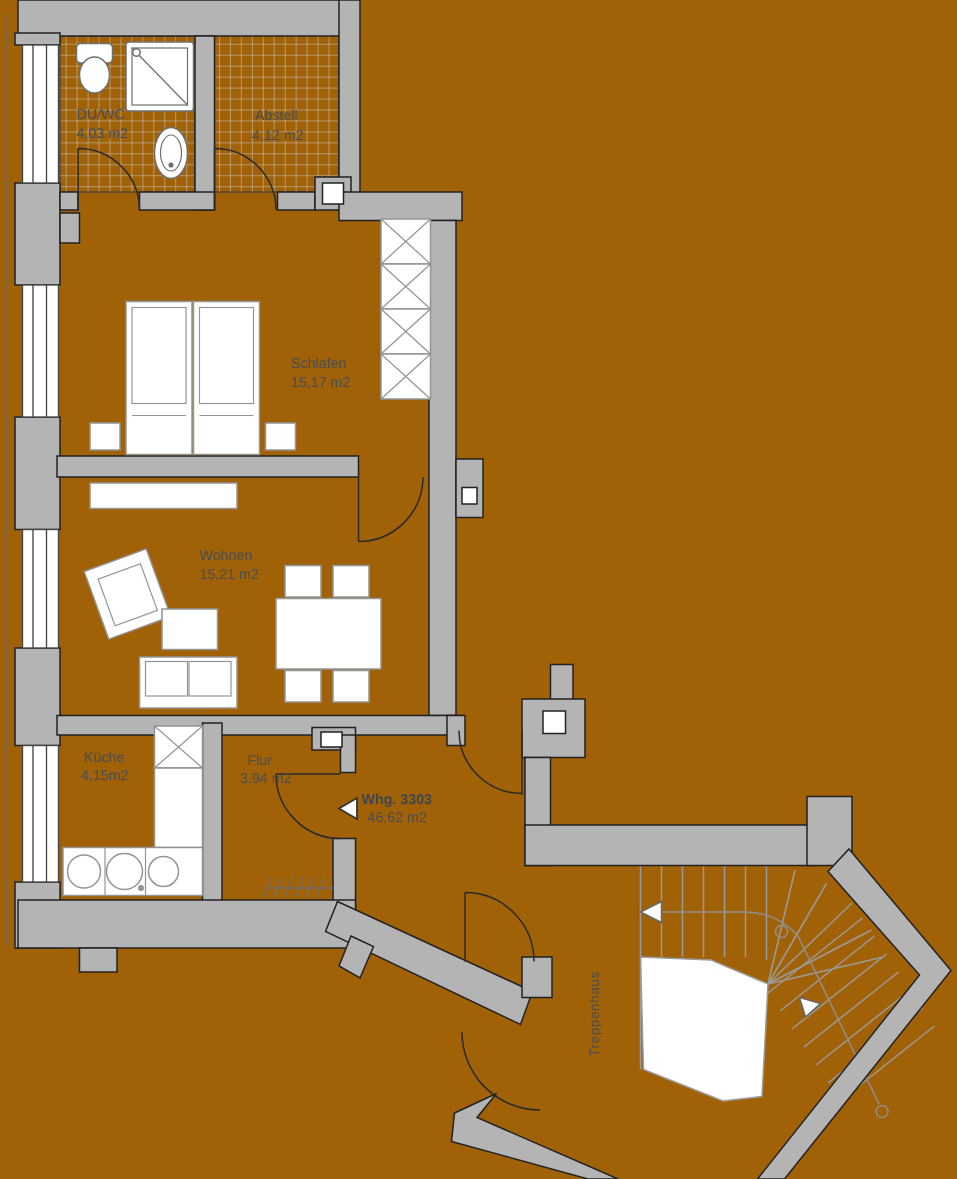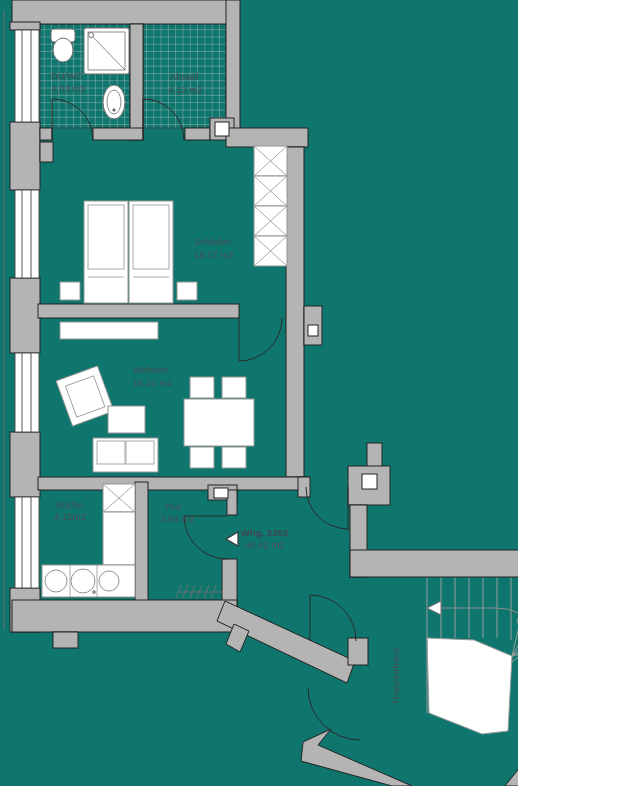--- a/index.html
+++ b/index.html
@@ -1,16 +1,16 @@
 <!DOCTYPE html>
 <html><head>
 <meta charset="utf-8">
 <style>
   html,body{margin:0;padding:0;background:#ffffff;}
-  .stage{position:relative;width:518px;height:786px;background:#0f766e;overflow:hidden;
+  .stage{position:relative;width:638px;height:786px;background:#a16207;overflow:hidden;
          font-family:"Liberation Sans", sans-serif;}
   svg{display:block}
   text{font-family:"Liberation Sans", sans-serif;}
   .room-label{font-size:9.5px;fill:#474d55;}
   .whg-label{font-size:9.5px;font-weight:bold;fill:#3e4650;}
   .whg-area{font-size:9.5px;fill:#474d55;}
   .stair-label{font-size:9px;fill:#474d55;letter-spacing:.4px;}
 </style>
 </head>
 <body>

